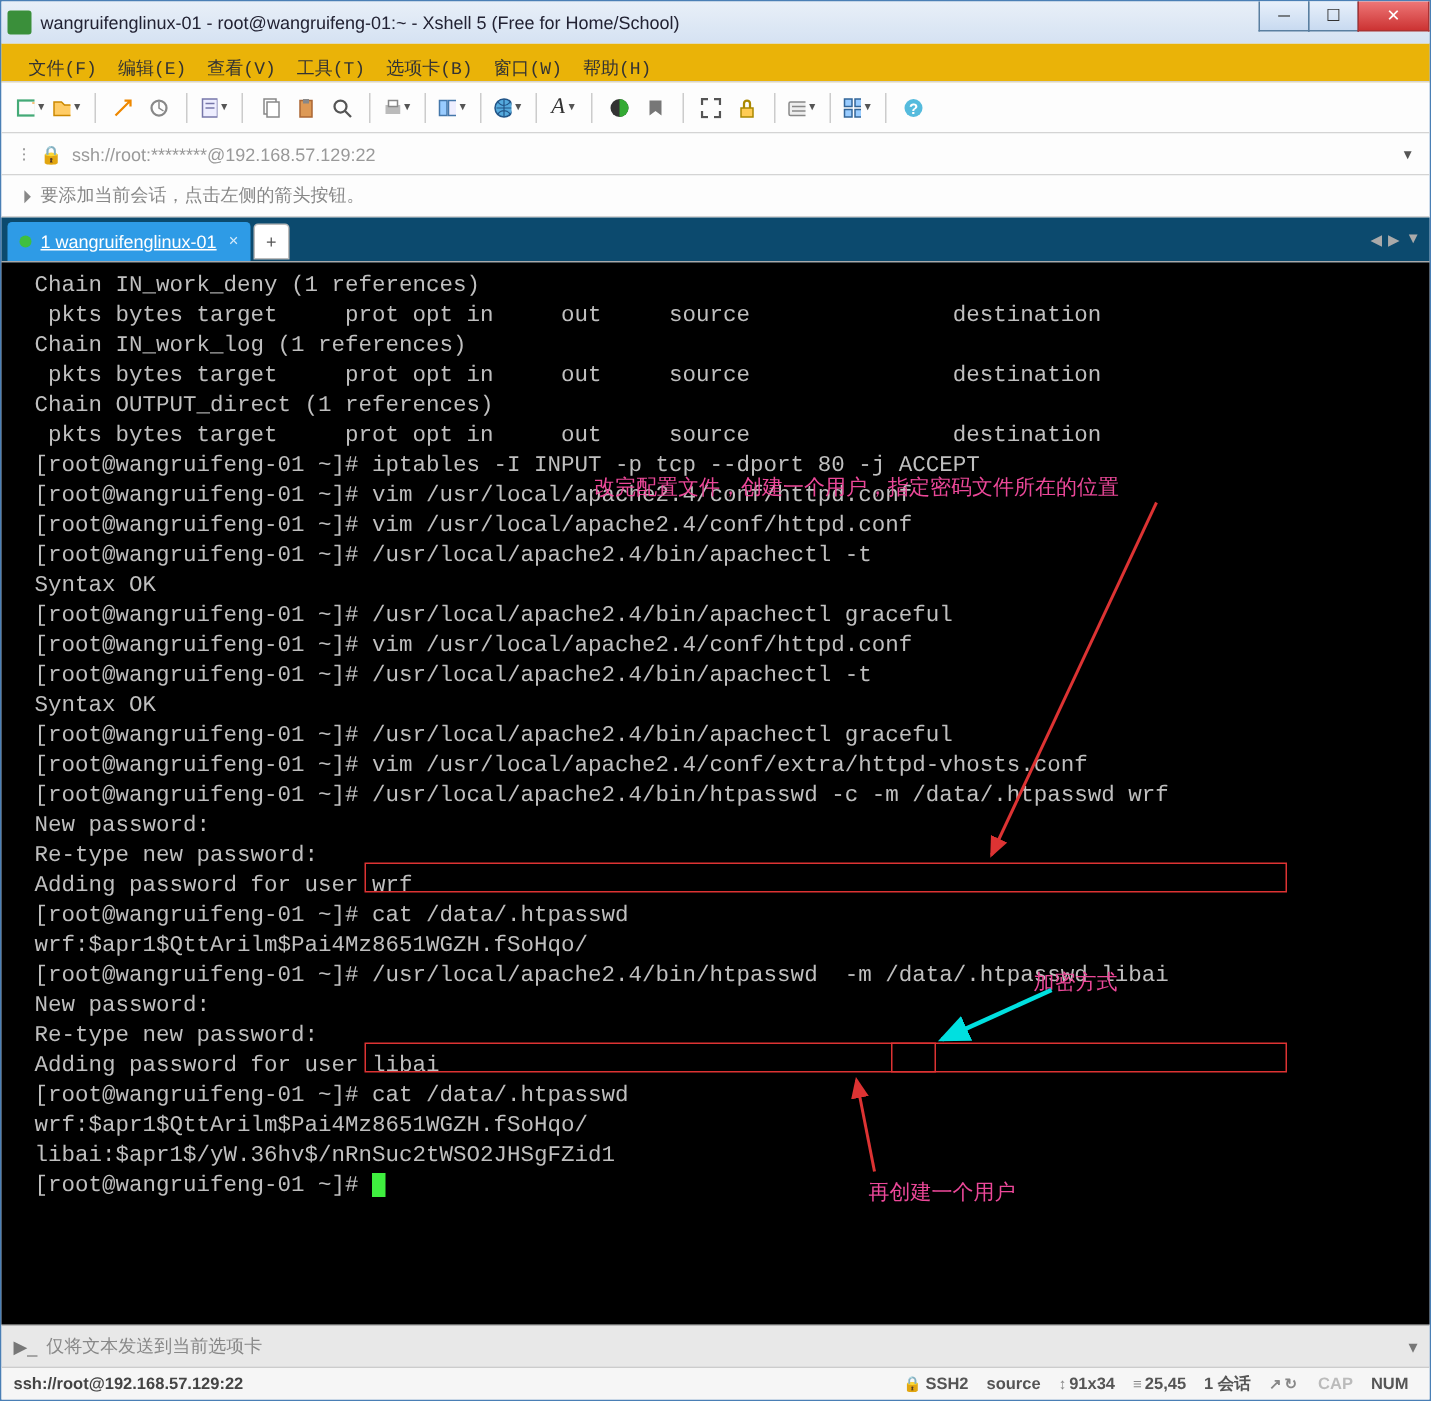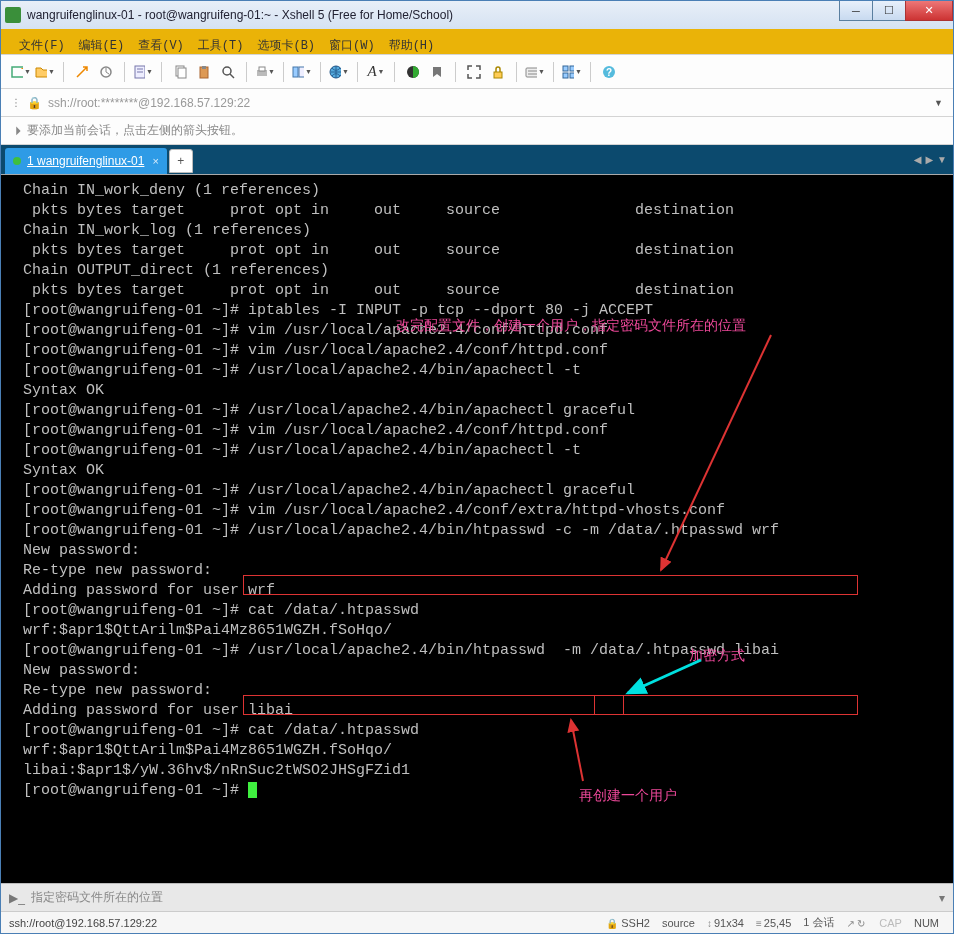--- a/index.html
+++ b/index.html
@@ -29,21 +29,21 @@
 .tab .tlabel { text-decoration: underline; }
 .tab .tclose { margin-left: 8px; font-size: 11px; opacity: .8; }
 .tabadd { width: 24px; height: 24px; border: 1px solid #bbb; background: #fff; display: flex; align-items: center; justify-content: center; color: #555; border-radius: 3px 3px 0 0; margin-bottom: 1px; }
 .tabnav { position: absolute; right: 6px; display: flex; gap: 4px; color: #aaa; font-size: 10px; align-items: center; height: 100%; }
 .terminal { flex: 1; background: #000; color: #bfbfbf; font-family: Consolas, "Courier New", monospace; font-size: 15px; line-height: 20px; padding: 6px 22px; white-space: pre; position: relative; overflow: hidden; }
 .terminal .anno { color: #ec4899; position: absolute; font-family: "Microsoft YaHei"; font-size: 14px; }
 .terminal .box { position: absolute; border: 1px solid #d33; }
 .cursor { display: inline-block; width: 9px; height: 16px; background: #3fef3f; vertical-align: middle; }
 .inputbar { height: 28px; background: #e8e8e8; display: flex; align-items: center; padding: 0 8px; border-top: 1px solid #bbb; color: #888; }
 .inputbar .caret { margin-right: 6px; color: #777; }
-.statusbar { height: 22px; background: #f6f6f6; display: flex; align-items: center; padding: 0 8px; border-top: 1px solid #ccc; color: #444; font-size: 11px; }
+.statusbar { height: 22px; background: #f6f6f6; display: flex; align-items: center; padding: 0 8px; border-top: 1px solid #ccc; color: #444; font-size: 11px; font-weight: bold; }
 .statusbar .left { flex: 1; }
 .statusbar .seg { margin: 10px 6px; color: #555; }
 .statusbar .sicon { color: #888; margin-right: 2px; font-size: 10px; }
 svg { display: block; }
 </style>
 </head>
 <body>
 
 <div class="window">
   <div class="titlebar">
@@ -244,21 +244,21 @@
           </marker>
       </defs>
       <line x1="770" y1="160" x2="660" y2="395" stroke="#d33" stroke-width="2" marker-end="url(#redhead)"></line>
       <line x1="700" y1="485" x2="627" y2="518" stroke="#00e0e0" stroke-width="3" marker-end="url(#cyanhead)"></line>
       <line x1="582" y1="606" x2="570" y2="545" stroke="#d33" stroke-width="2" marker-end="url(#redhead)"></line>
     </svg>
   </div>
 
   <div class="inputbar">
     <span class="caret">▶_</span>
-    <span>指定密码文件所在的位置</span>
+    <span>仅将文本发送到当前选项卡</span>
     <span style="flex:1"></span>
     <span style="color:#777">▾</span>
   </div>
 
   <div class="statusbar">
     <span class="left">ssh://root@192.168.57.129:22</span>
     <span class="seg"><span class="sicon">🔒</span><span>SSH2</span></span>
     <span class="seg">source</span>
     <span class="seg"><span class="sicon">↕</span><span>91x34</span></span>
     <span class="seg"><span class="sicon">≡</span><span>25,45</span></span>

